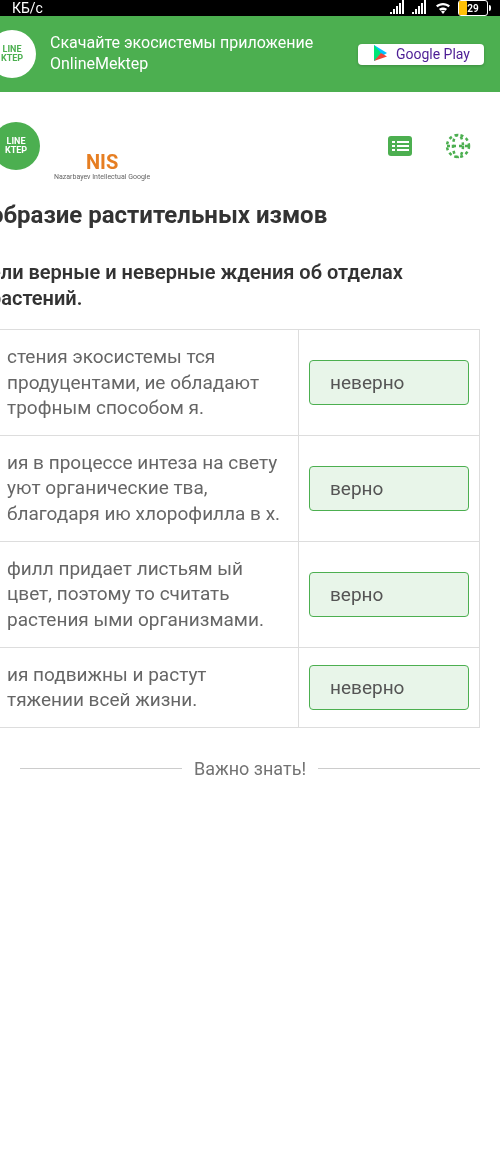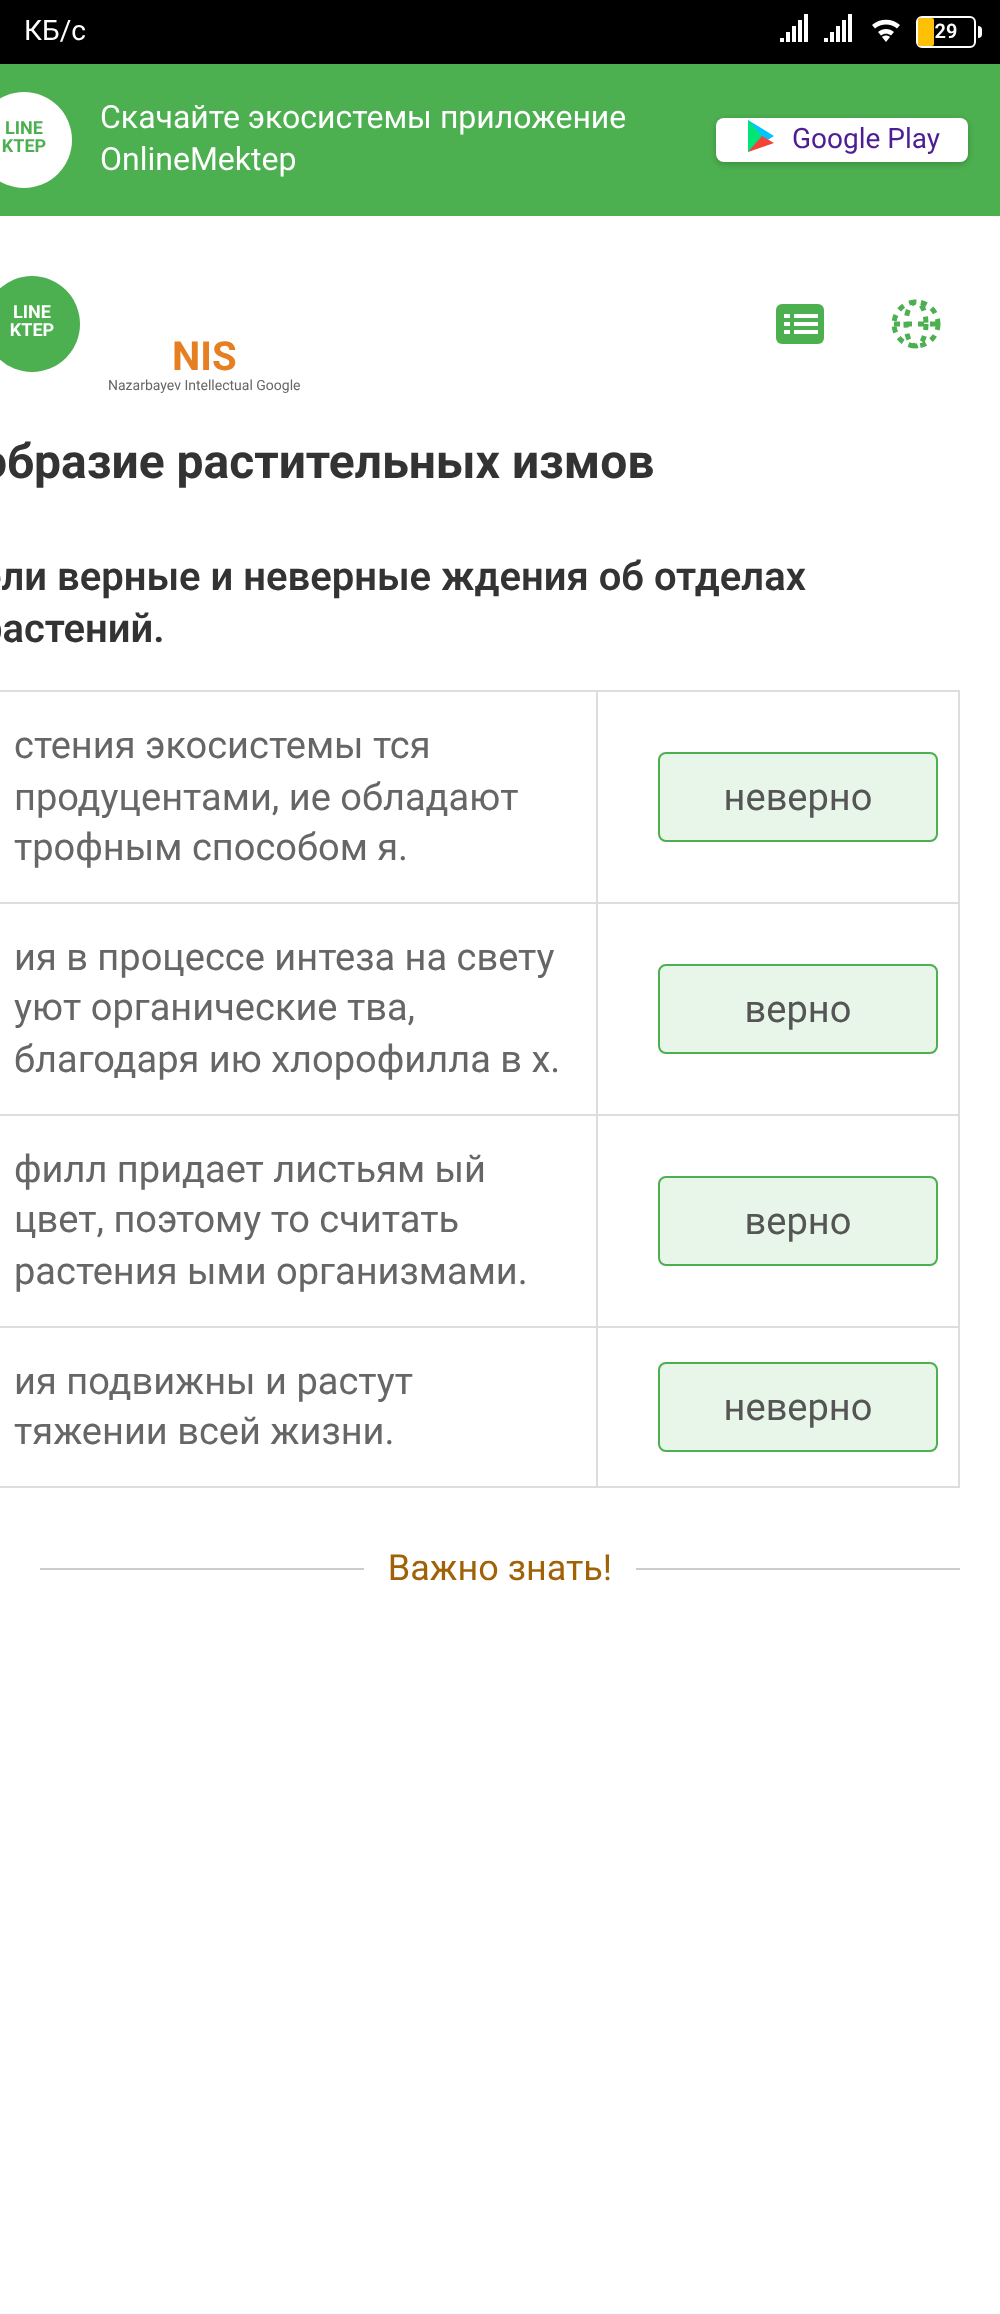--- a/index.html
+++ b/index.html
@@ -1,18 +1,18 @@
 <!DOCTYPE html>
 <html><head>
   <meta charset="utf-8">
   <style>
     * { margin: 0; padding: 0; box-sizing: border-box; }
     body { font-family: -apple-system, Roboto, Arial, sans-serif; width: 500px; height: 1157px; background: #fff; overflow: hidden; }
     
-    .status-bar { height: 32px; background: #000; color: #fff; display: flex; align-items: center; justify-content: space-between; padding: 0 12px; font-size: 14px; }
+    .status-bar { height: 16px; background: #000; color: #fff; display: flex; align-items: center; justify-content: space-between; padding: 0 12px; font-size: 14px; }
     .status-left { display: flex; align-items: center; gap: 4px; }
     .status-right { display: flex; align-items: center; gap: 6px; }
     .signal-icon svg { width: 16px; height: 14px; }
     .wifi-icon svg { width: 18px; height: 14px; }
     .battery { border: 1.5px solid #fff; border-radius: 3px; width: 30px; height: 16px; position: relative; display: flex; align-items: center; }
     .battery::after { content: ''; position: absolute; right: -4px; top: 4px; width: 2px; height: 6px; background: #fff; border-radius: 0 2px 2px 0; }
     .battery-fill { background: #ffc107; height: 100%; width: 29%; border-radius: 1px; }
     .battery-text { position: absolute; left: 50%; transform: translateX(-50%); font-size: 10px; font-weight: 600; }
     
     .banner { background: #4CAF50; display: flex; align-items: center; padding: 14px 16px; gap: 14px; }
@@ -34,25 +34,25 @@
     
     .content { padding: 0 20px 0 0; }
     .title { font-size: 24px; color: #333; margin-bottom: 28px; margin-left: -10px; line-height: 1.3; }
     .subtitle { font-size: 20px; color: #333; font-weight: 600; margin-bottom: 18px; margin-left: -10px; line-height: 1.3; }
     
     .table { border: 1px solid #ddd; margin-left: -10px; }
     .row { display: flex; border-bottom: 1px solid #ddd; }
     .row:last-child { border-bottom: none; }
     .cell-text { flex: 1; padding: 14px 16px; font-size: 19px; color: #666; line-height: 1.35; border-right: 1px solid #ddd; }
     .cell-answer { width: 180px; display: flex; align-items: center; justify-content: center; padding: 10px; }
-    .answer-box { border: 1px solid #4CAF50; background: #e8f5e9; border-radius: 4px; padding: 10px 20px; font-size: 19px; color: #555; width: 100%; text-align: center; margin-left: 20px; }
+    .answer-box { border: 1px solid #4CAF50; background: #e8f5e9; border-radius: 4px; padding: 10px 20px; font-size: 19px; color: #555; width: 100%; text-align: left; }
     
     .footer { margin-top: 30px; display: flex; align-items: center; gap: 12px; padding: 0 20px; }
     .footer-line { flex: 1; height: 1px; background: #ccc; }
-    .footer-text { font-size: 18px; color: #a16207; }
+    .footer-text { font-size: 18px; color: #737373; }
   </style>
 </head>
 <body>
 
 <div class="status-bar">
   <div class="status-left">
     <span>КБ/с</span>
   </div>
   <div class="status-right">
     <span class="signal-icon">

